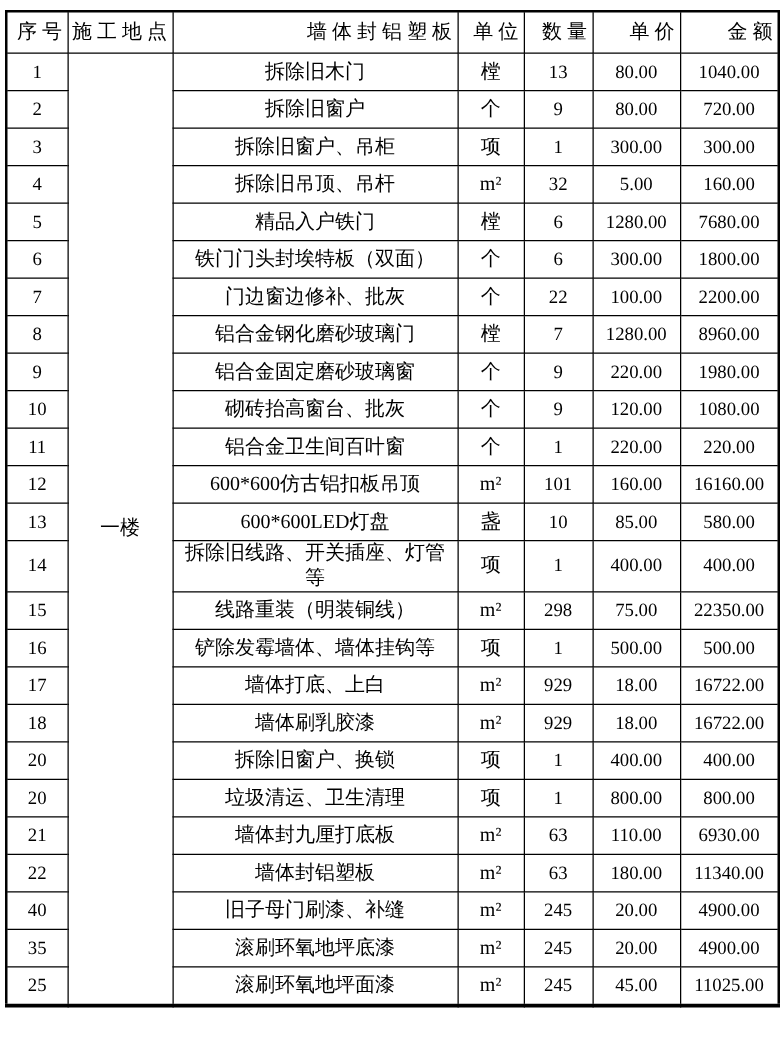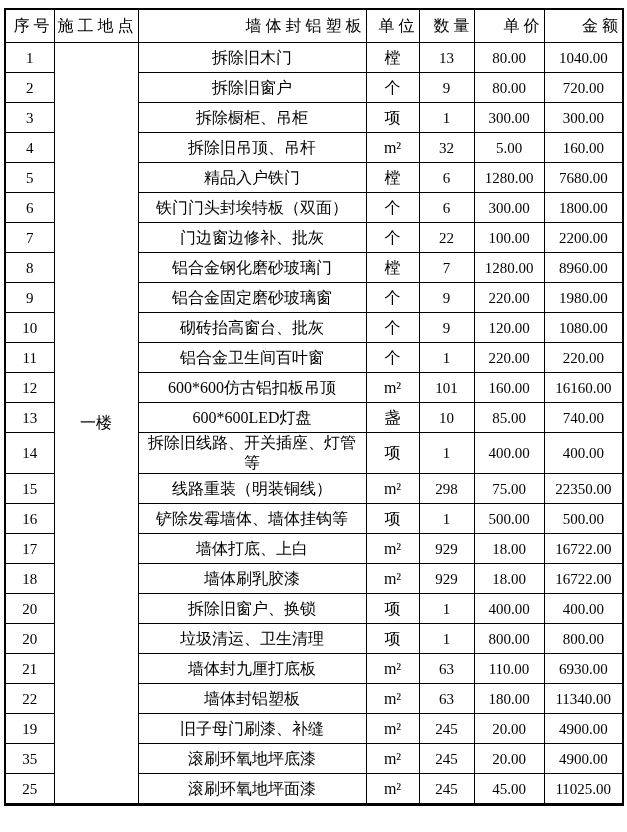--- a/index.html
+++ b/index.html
@@ -93,21 +93,21 @@
         <tr>
           <td class="cell-no">2</td>
           <td class="cell-name">拆除旧窗户</td>
           <td class="cell-unit">个</td>
           <td class="cell-qty">9</td>
           <td class="cell-price">80.00</td>
           <td class="cell-amount">720.00</td>
         </tr>
         <tr>
           <td class="cell-no">3</td>
-          <td class="cell-name">拆除橱柜、吊柜</td>
+          <td class="cell-name">拆除旧窗户、吊柜</td>
           <td class="cell-unit">项</td>
           <td class="cell-qty">1</td>
           <td class="cell-price">300.00</td>
           <td class="cell-amount">300.00</td>
         </tr>
         <tr>
           <td class="cell-no">4</td>
           <td class="cell-name">拆除旧吊顶、吊杆</td>
           <td class="cell-unit">m²</td>
           <td class="cell-qty">32</td>
@@ -177,21 +177,21 @@
           <td class="cell-qty">101</td>
           <td class="cell-price">160.00</td>
           <td class="cell-amount">16160.00</td>
         </tr>
         <tr>
           <td class="cell-no">13</td>
           <td class="cell-name">600*600LED灯盘</td>
           <td class="cell-unit">盏</td>
           <td class="cell-qty">10</td>
           <td class="cell-price">85.00</td>
-          <td class="cell-amount">740.00</td>
+          <td class="cell-amount">580.00</td>
         </tr>
         <tr>
           <td class="cell-no">14</td>
           <td class="cell-name">拆除旧线路、开关插座、灯管等</td>
           <td class="cell-unit">项</td>
           <td class="cell-qty">1</td>
           <td class="cell-price">400.00</td>
           <td class="cell-amount">400.00</td>
         </tr>
         <tr>
@@ -252,21 +252,21 @@
         </tr>
         <tr>
           <td class="cell-no">22</td>
           <td class="cell-name">墙体封铝塑板</td>
           <td class="cell-unit">m²</td>
           <td class="cell-qty">63</td>
           <td class="cell-price">180.00</td>
           <td class="cell-amount">11340.00</td>
         </tr>
         <tr>
-          <td class="cell-no">19</td>
+          <td class="cell-no">40</td>
           <td class="cell-name">旧子母门刷漆、补缝</td>
           <td class="cell-unit">m²</td>
           <td class="cell-qty">245</td>
           <td class="cell-price">20.00</td>
           <td class="cell-amount">4900.00</td>
         </tr>
         <tr>
           <td class="cell-no">35</td>
           <td class="cell-name">滚刷环氧地坪底漆</td>
           <td class="cell-unit">m²</td>

